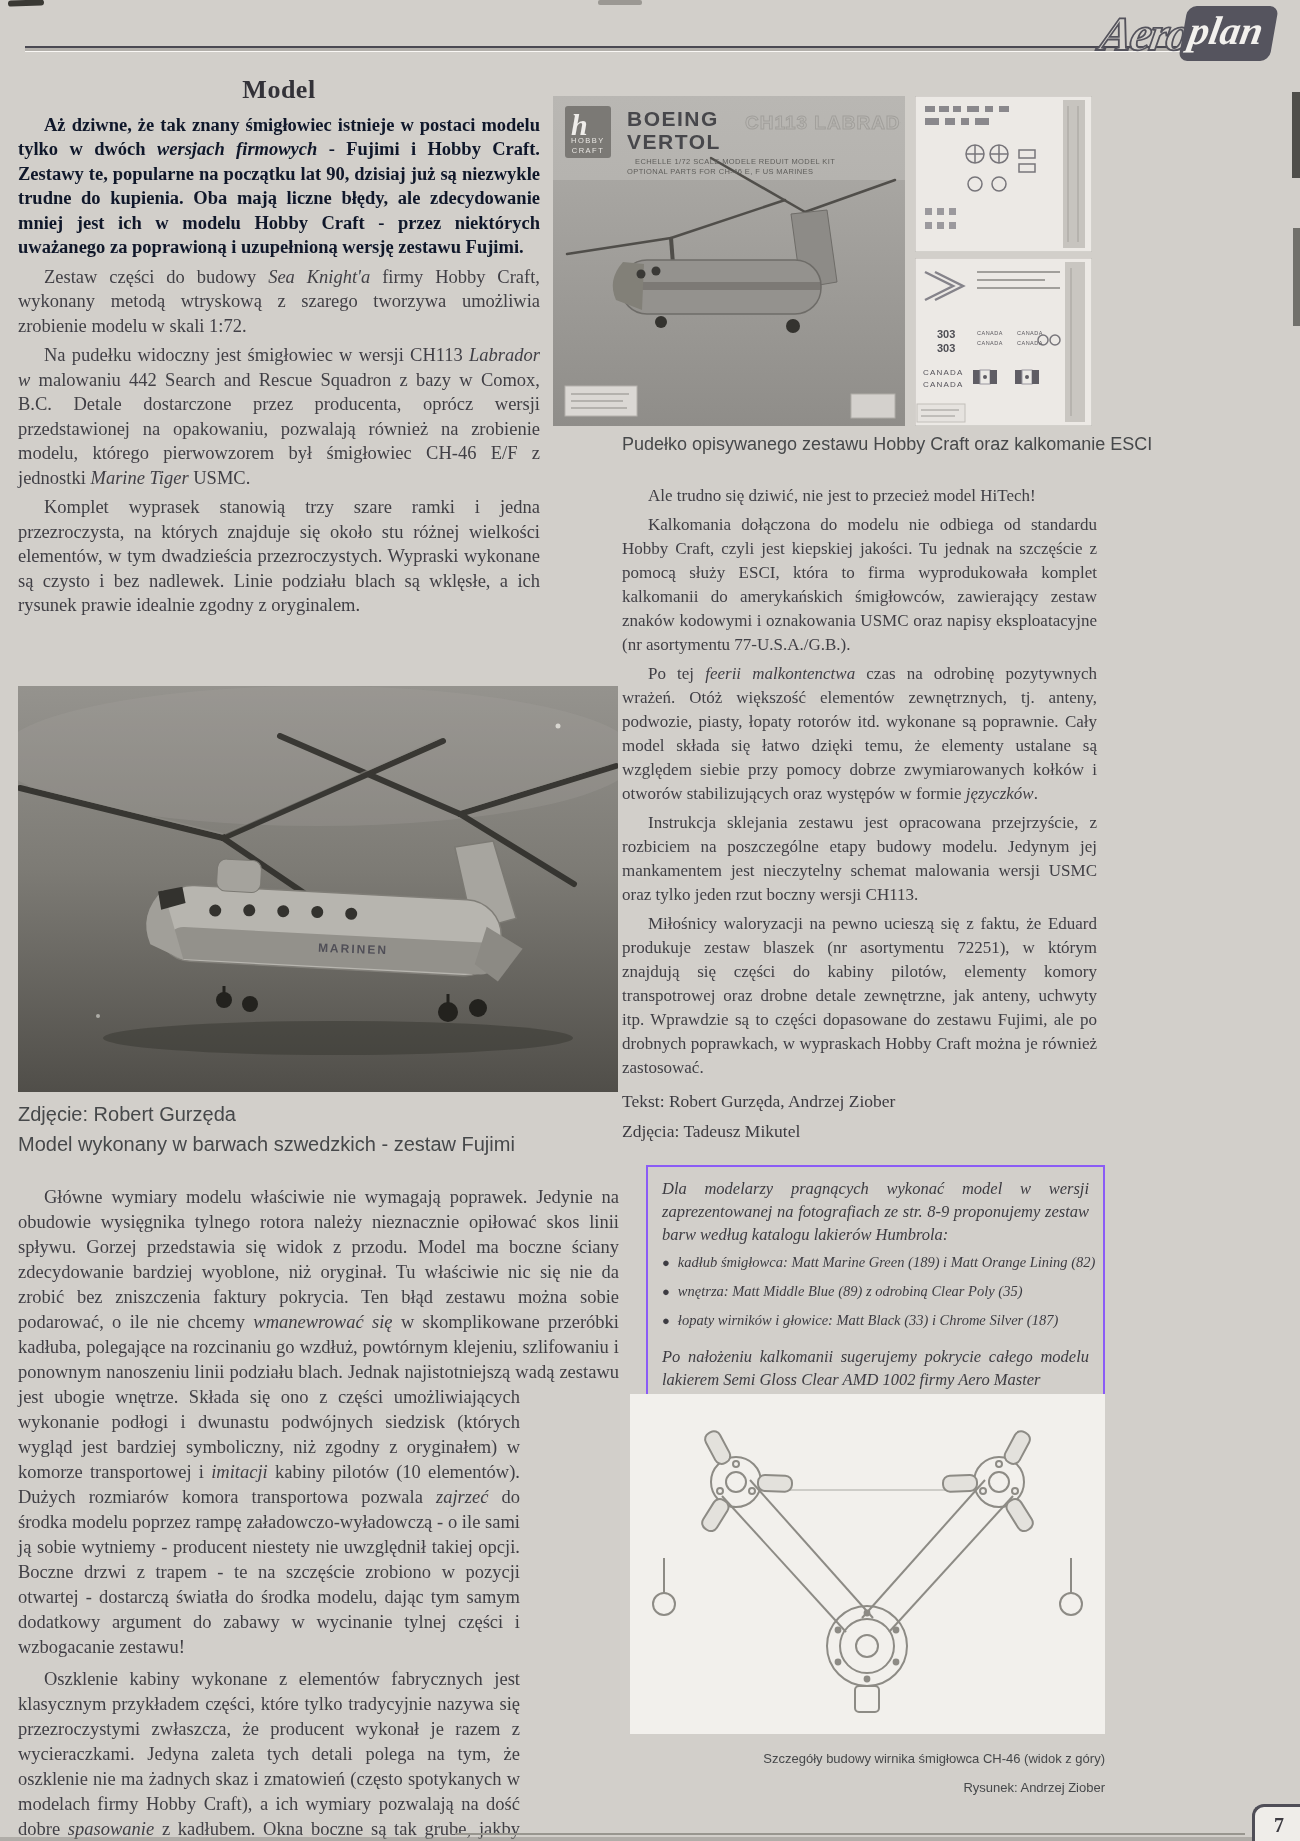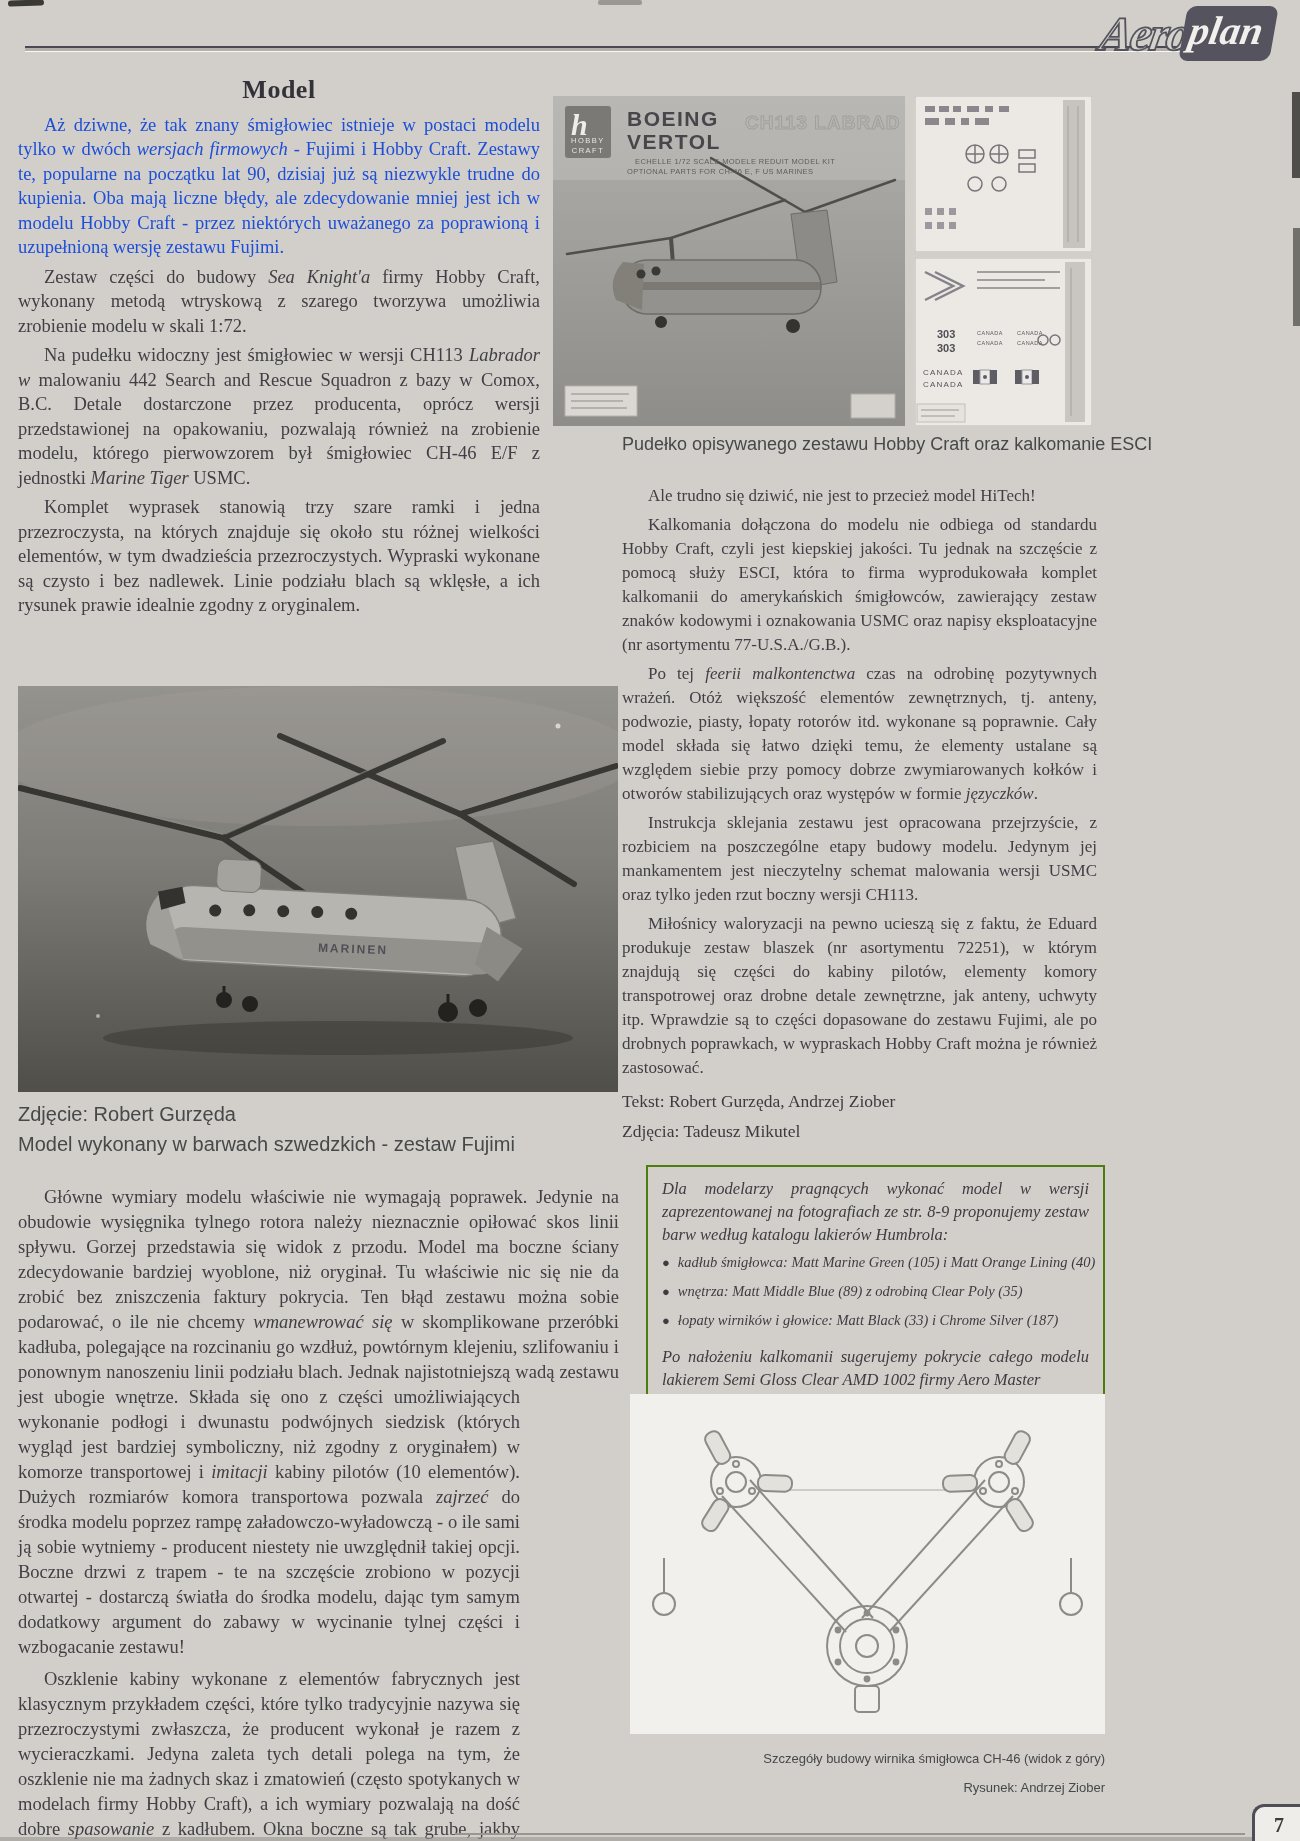--- a/index.html
+++ b/index.html
@@ -17,21 +17,21 @@
   .masthead{position:absolute;top:6px;right:26px;white-space:nowrap;z-index:3;}
   .logo-outline{display:inline-block;font-family:"Liberation Serif",serif;font-style:italic;font-weight:bold;
                 font-size:48px;letter-spacing:-2px;color:#d5d2cd;-webkit-text-stroke:1.8px #54535c;transform:skewX(-10deg);}
   .logo-badge{display:inline-block;font-family:"Liberation Serif",serif;font-style:italic;font-weight:bold;
               font-size:40px;color:#f2f0ed;background:#55545e;padding:1px 12px 7px 6px;border-radius:9px;
               transform:skewX(-10deg);margin-left:-6px;vertical-align:6px;}
   
   .col-top-left{position:absolute;left:18px;top:78px;width:522px;font-size:18.5px;line-height:24.5px;}
   .article-title{text-align:center;font-weight:bold;font-size:26px;letter-spacing:.5px;margin:0 0 10px 0;color:#333238;}
   .para{text-align:justify;text-indent:26px;margin:0 0 5px 0;hyphens:auto;}
-  .lead{font-weight:normal;color:#1d4ed8;}
+  .lead{font-weight:bold;color:#0f172a;}
   .col-right{position:absolute;left:622px;top:432px;width:475px;font-size:17px;line-height:24px;}
   .cap{font-family:"Liberation Sans",sans-serif;color:#46484a;}
   .cap-box{font-size:18px;text-align:right;white-space:nowrap;margin:0 2px 28px 0;}
   .credits{text-align:left;font-size:17.5px;line-height:30px;color:#3c3b41;margin-top:6px;padding-right:4px;}
   
   .img-block{position:absolute;}
   .box-art{left:553px;top:96px;width:352px;height:330px;}
   .decal-top{left:915px;top:96px;width:177px;height:156px;}
   .decal-bottom{left:915px;top:258px;width:177px;height:168px;}
   .model-photo{left:18px;top:686px;width:600px;height:406px;}
@@ -51,21 +51,21 @@
   .ba-s1{top:61px;padding-left:8px;} .ba-s2{top:71px;}
   .dc-num{font-family:"Liberation Sans",sans-serif;font-weight:bold;font-size:11px;color:#4e4e54;}
   .dc-can-sm{font-family:"Liberation Sans",sans-serif;font-size:5.5px;letter-spacing:.5px;color:#5a585e;}
   .dc-can-lg{font-family:"Liberation Sans",sans-serif;font-size:8px;letter-spacing:1.2px;color:#55535a;}
   .photo-marking{left:300px;top:256px;font-family:"Liberation Sans",sans-serif;font-weight:bold;font-size:12px;
                  letter-spacing:2px;color:#45444f;transform:rotate(2deg);opacity:.85;}
   .photo-caption{position:absolute;left:18px;top:1099px;width:600px;font-size:20px;line-height:30px;}
   .drawing-caption{position:absolute;left:560px;top:1744px;width:545px;text-align:right;font-size:13px;line-height:29px;}
   
   .color-guide{position:absolute;left:646px;top:1165px;width:459px;box-sizing:border-box;
-               border:2px solid #4d7c0f;padding:10px 14px 12px 14px;font-style:italic;color:#3d3c42;}
+               border:2px solid #8b5cf6;padding:10px 14px 12px 14px;font-style:italic;color:#3d3c42;}
   .cg-intro,.cg-outro{margin:0;font-size:16.5px;line-height:23px;text-align:justify;}
   .cg-row{margin:4px 0;white-space:nowrap;font-size:14.5px;line-height:24px;}
   .cg-dot{font-style:normal;font-size:13px;margin-right:8px;color:#3d3c42;}
   .cg-outro{margin-top:12px;}
   
   .col-bottom-left{position:absolute;left:18px;top:1185px;width:602px;font-size:18.5px;line-height:25px;}
   .float-step-1{float:right;width:1px;height:222px;}
   .float-step-2{float:right;clear:right;width:100px;height:640px;}
   .col-bottom-left .para{margin-bottom:7px;}
   
@@ -302,21 +302,21 @@
   <div class="col-bottom-left">
     <div class="float-step-1"></div>
     <div class="float-step-2"></div>
     <p class="para"><span>Główne wymiary modelu właściwie nie wymagają poprawek. Jedynie na obudowie wysięgnika tylnego rotora należy nieznacznie opiłować skos linii spływu. Gorzej przedstawia się widok z przodu. Model ma boczne ściany zdecydowanie bardziej wyoblone, niż oryginał. Tu właściwie nic się nie da zrobić bez zniszczenia faktury pokrycia. Ten błąd zestawu można sobie podarować, o ile nie chcemy </span><span class="it">wmanewrować się</span><span> w skomplikowane przeróbki kadłuba, polegające na rozcinaniu go wzdłuż, powtórnym klejeniu, szlifowaniu i ponownym nanoszeniu linii podziału blach. Jednak najistotniejszą wadą zestawu jest ubogie wnętrze. Składa się ono z części umożliwiających wykonanie podłogi i dwunastu podwójnych siedzisk (których wygląd jest bardziej symboliczny, niż zgodny z oryginałem) w komorze transportowej i </span><span class="it">imitacji</span><span> kabiny pilotów (10 elementów). Dużych rozmiarów komora transportowa pozwala </span><span class="it">zajrzeć</span><span> do środka modelu poprzez rampę załadowczo-wyładowczą - o ile sami ją sobie wytniemy - producent niestety nie uwzględnił takiej opcji. Boczne drzwi z trapem - te na szczęście zrobiono w pozycji otwartej - dostarczą światła do środka modelu, dając tym samym dodatkowy argument do zabawy w wycinanie tylnej części i wzbogacanie zestawu!</span></p>
     <p class="para"><span>Oszklenie kabiny wykonane z elementów fabrycznych jest klasycznym przykładem części, które tylko tradycyjnie nazywa się przezroczystymi zwłaszcza, że producent wykonał je razem z wycieraczkami. Jedyna zaleta tych detali polega na tym, że oszklenie nie ma żadnych skaz i zmatowień (często spotykanych w modelach firmy Hobby Craft), a ich wymiary pozwalają na dość dobre </span><span class="it">spasowanie</span><span> z kadłubem. Okna boczne są tak grube, jakby konsultantem przy projektowaniu był ktoś z enerdowskiego Plasticarta.</span></p>
   </div>
 
   <div class="color-guide">
     <p class="cg-intro">Dla modelarzy pragnących wykonać model w wersji zaprezentowanej na fotografiach ze str. 8-9 proponujemy zestaw barw według katalogu lakierów Humbrola:</p>
     <div class="cg-row">
-      <span class="cg-dot">●</span><span>kadłub śmigłowca: Matt Marine Green (105) i Matt Orange Lining (40)</span>
+      <span class="cg-dot">●</span><span>kadłub śmigłowca: Matt Marine Green (189) i Matt Orange Lining (82)</span>
     </div>
     <div class="cg-row">
       <span class="cg-dot">●</span><span>wnętrza: Matt Middle Blue (89) z odrobiną Clear Poly (35)</span>
     </div>
     <div class="cg-row">
       <span class="cg-dot">●</span><span>łopaty wirników i głowice: Matt Black (33) i Chrome Silver (187)</span>
     </div>
     <p class="cg-outro">Po nałożeniu kalkomanii sugerujemy pokrycie całego modelu lakierem Semi Gloss Clear AMD 1002 firmy Aero Master</p>
   </div>
 

